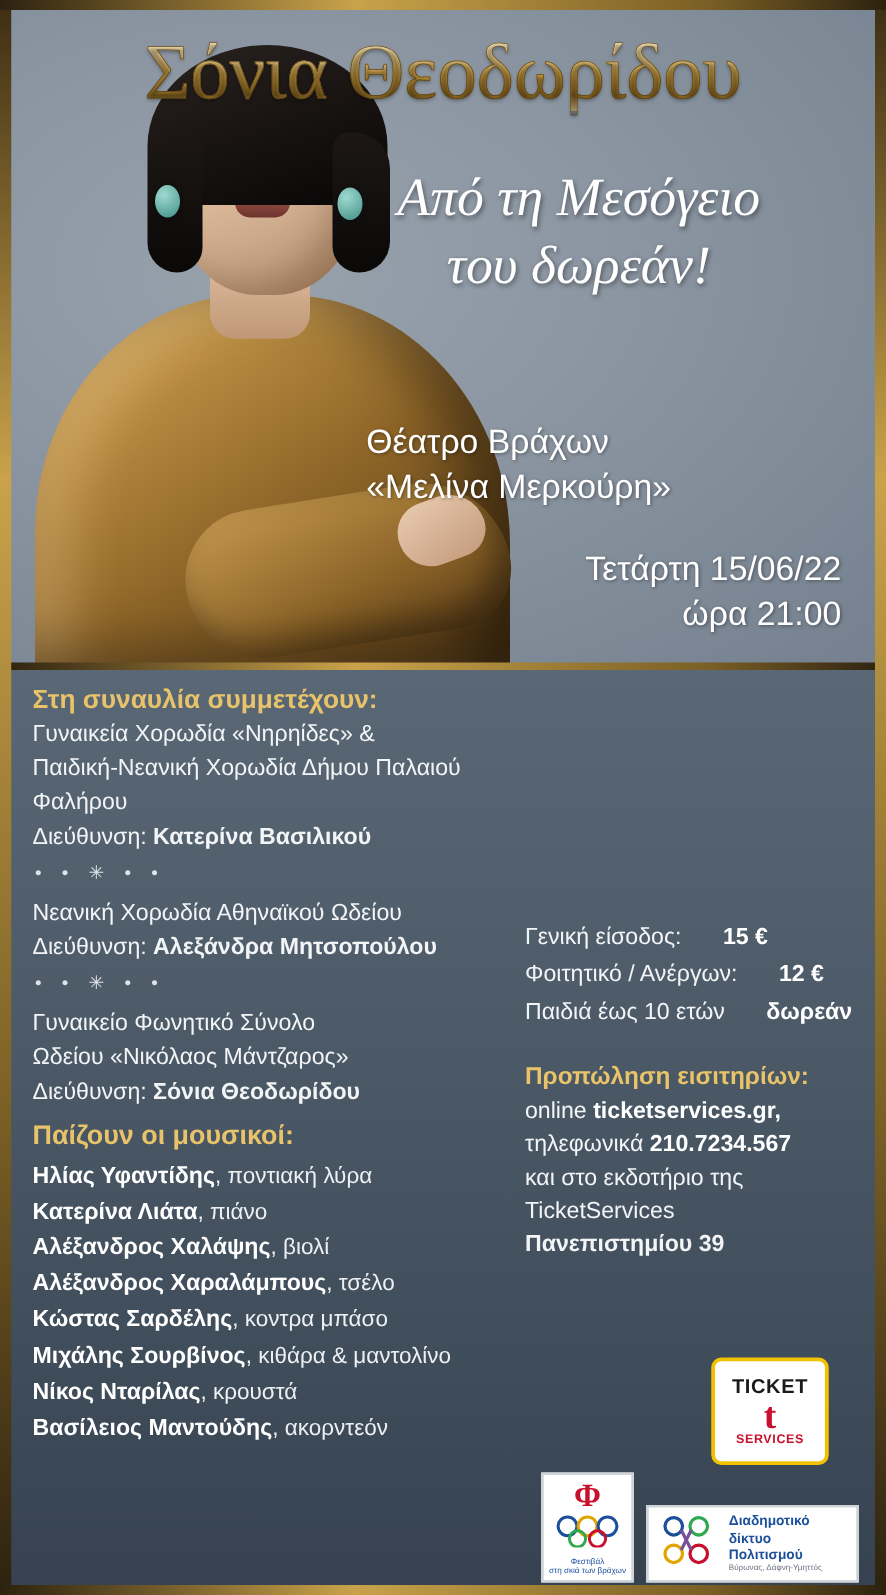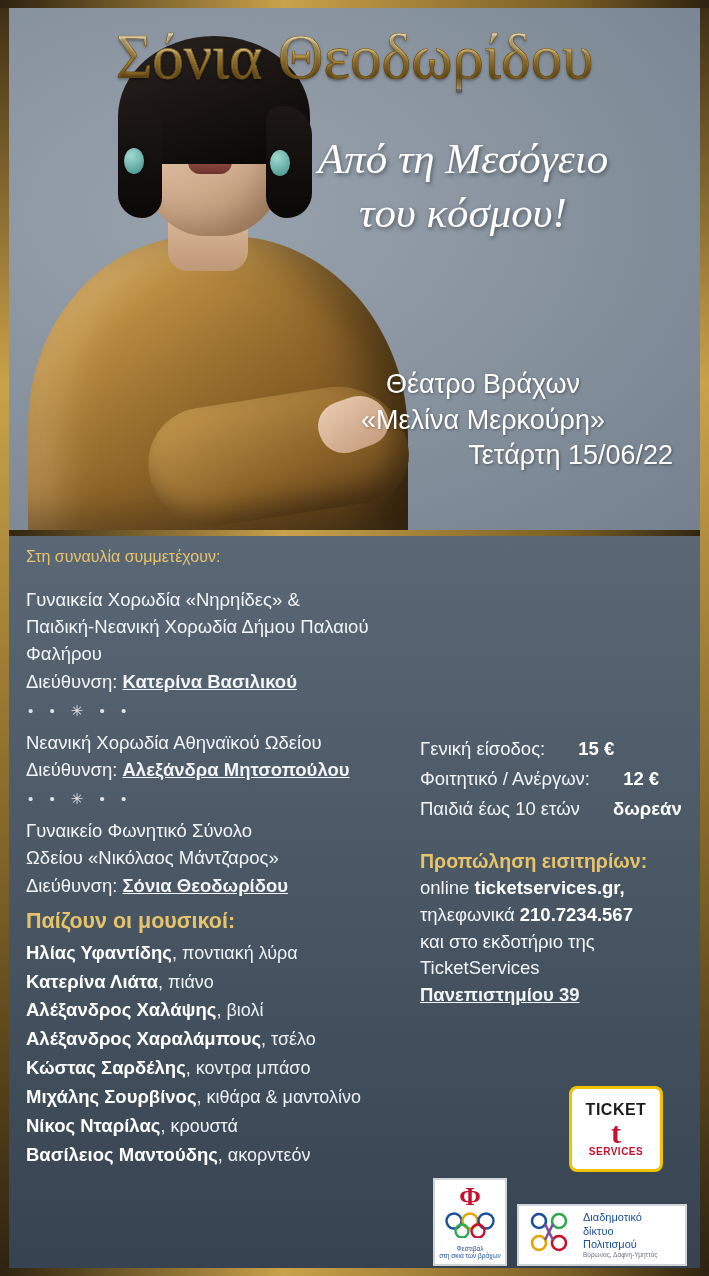--- a/index.html
+++ b/index.html
@@ -141,26 +141,25 @@
     text-align: center;
     font-family: "Liberation Serif", serif;
     font-style: italic;
     font-size: 43px; line-height: 1.25;
     color: #ffffff;
     text-shadow: 1px 2px 4px rgba(0,0,0,.45);
     z-index: 20;
   }
   .venue {
     position: absolute; top: 335px; right: 36px; width: 380px;
-    text-align: center;
+    text-align: left;
     font-size: 27px; line-height: 1.35;
     color: #ffffff;
     text-shadow: 1px 1px 3px rgba(0,0,0,.4);
     z-index: 20;
-    margin-top: 31px;
   }
   .datetime {
     position: absolute; top: 437px; right: 36px; width: 380px;
     text-align: right;
     font-size: 27px; line-height: 1.35;
     color: #ffffff;
     text-shadow: 1px 1px 3px rgba(0,0,0,.4);
     z-index: 20;
   }
 
@@ -170,24 +169,24 @@
     background: linear-gradient(180deg,#5a6876 0%, #4c5a68 40%, #3f4c5a 75%, #36424f 100%);
     color: #ffffff;
   }
   .col-left {
     position: absolute; left: 26px; top: 12px; width: 390px;
   }
   .col-right {
     position: absolute; left: 420px; top: 198px; width: 262px;
   }
   .hdr-gold {
-    color: #e8c36a; font-weight: normal; font-size: 16px; margin-bottom: 20px;
+    color: #e8c36a; font-weight: bold; font-size: 21px; margin-bottom: 1px;
   }
   .ln { font-size: 18.5px; line-height: 1.47; color: #f2f4f6; }
-  .bold-w { font-weight: bold; text-decoration: underline; }
+  .bold-w { font-weight: bold; }
   .sep {
     margin: 7px 0 9px 2px; color: #dfe3e7; font-size: 15px; letter-spacing: 6px;
   }
   .prices { font-size: 18.5px; line-height: 1.62; color: #f2f4f6; }
   .prices b { color: #ffffff; font-weight: bold; margin-left: 28px; }
   .presale-hdr { color: #e8c36a; font-weight: bold; font-size: 19.5px; margin-bottom: 2px; }
   .presale { font-size: 18.5px; line-height: 1.45; color: #f2f4f6; }
   .presale b { color: #ffffff; font-weight: bold; }
 
   .musicians-hdr { color: #e8c36a; font-weight: bold; font-size: 21.5px; margin: 10px 0 5px; }
@@ -215,21 +214,21 @@
   .logo-fest .phi {
     font-family: "Liberation Serif", serif; font-size: 26px; color: #c8102e; font-weight: bold; line-height: 1;
   }
   .logo-fest .rings { margin-top: 2px; }
   .logo-fest .cap { font-size: 6.5px; color: #1b4f9c; text-align: center; line-height: 1.1; margin-top: 3px; }
   .logo-net {
     position: absolute; left: 84px; bottom: 0; width: 170px; height: 62px;
     background: #ffffff; border: 2px solid #cfd4d8;
     display: flex; align-items: center; padding: 4px 6px;
   }
-  .logo-net .nt { font-size: 11px; color: #1b4f9c; line-height: 1.2; font-weight: normal; }
+  .logo-net .nt { font-size: 11px; color: #1b4f9c; line-height: 1.2; font-weight: bold; }
   .logo-net .ns { font-size: 6.5px; color: #6b7280; line-height: 1.2; }
 </style>
 </head>
 <body>
 
 <div class="poster">
 
   <div class="top">
 
     <div class="portrait">
@@ -248,30 +247,31 @@
       <div class="p-hair-l"></div>
       <div class="p-hair-r"></div>
       <div class="p-earring l"></div>
       <div class="p-earring r"></div>
     </div>
 
     <div class="artist-name">Σόνια Θεοδωρίδου</div>
 
     <div class="subtitle">
       <div>Από τη Μεσόγειο</div>
-      <div>του κόσμου!</div>
+      <div>του δωρεάν!</div>
     </div>
 
     <div class="venue">
       <div>Θέατρο Βράχων</div>
       <div>«Μελίνα Μερκούρη»</div>
     </div>
 
     <div class="datetime">
       <div>Τετάρτη 15/06/22</div>
+      <div>ώρα 21:00</div>
     </div>
   </div>
 
   <div class="bottom">
 
     <div class="col-left">
       <div class="hdr-gold">Στη συναυλία συμμετέχουν:</div>
 
       <div class="ln">
         <div>Γυναικεία Χορωδία «Νηρηίδες» &amp;</div>

